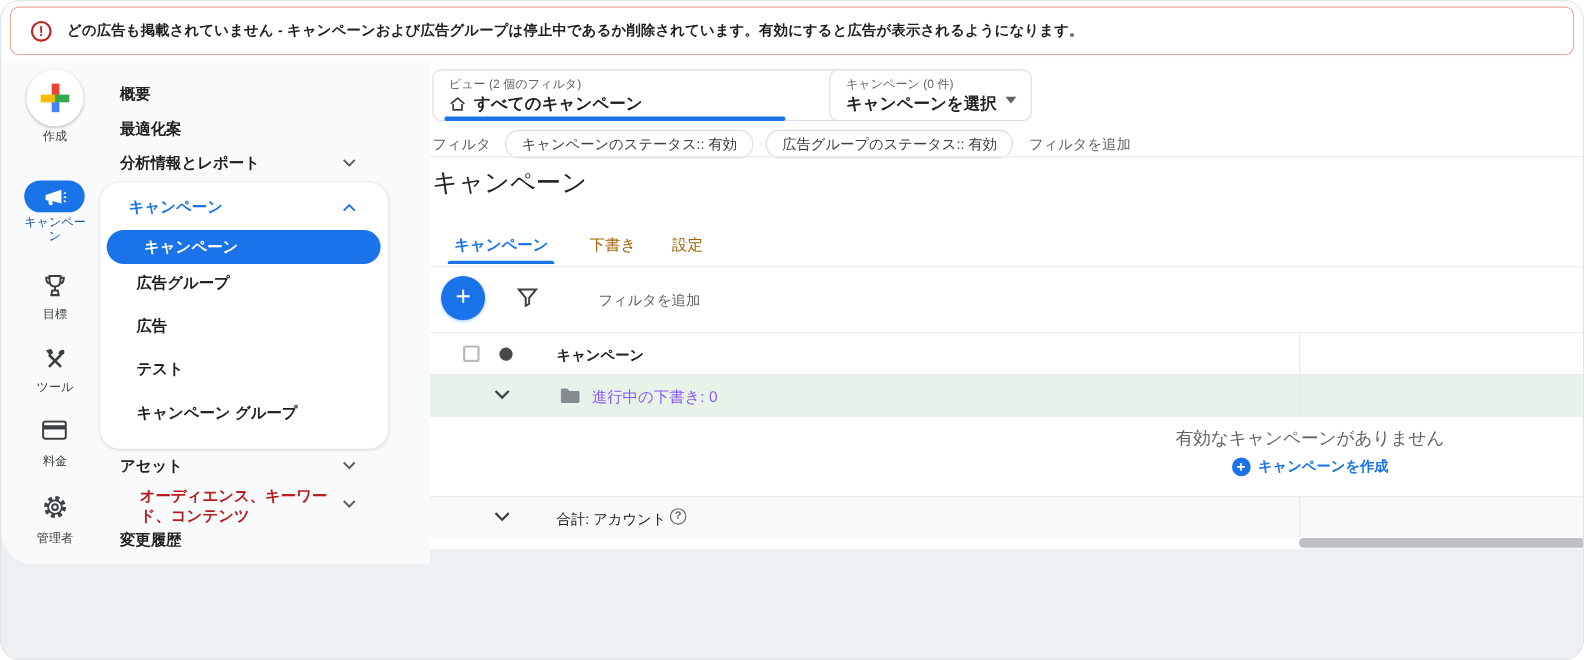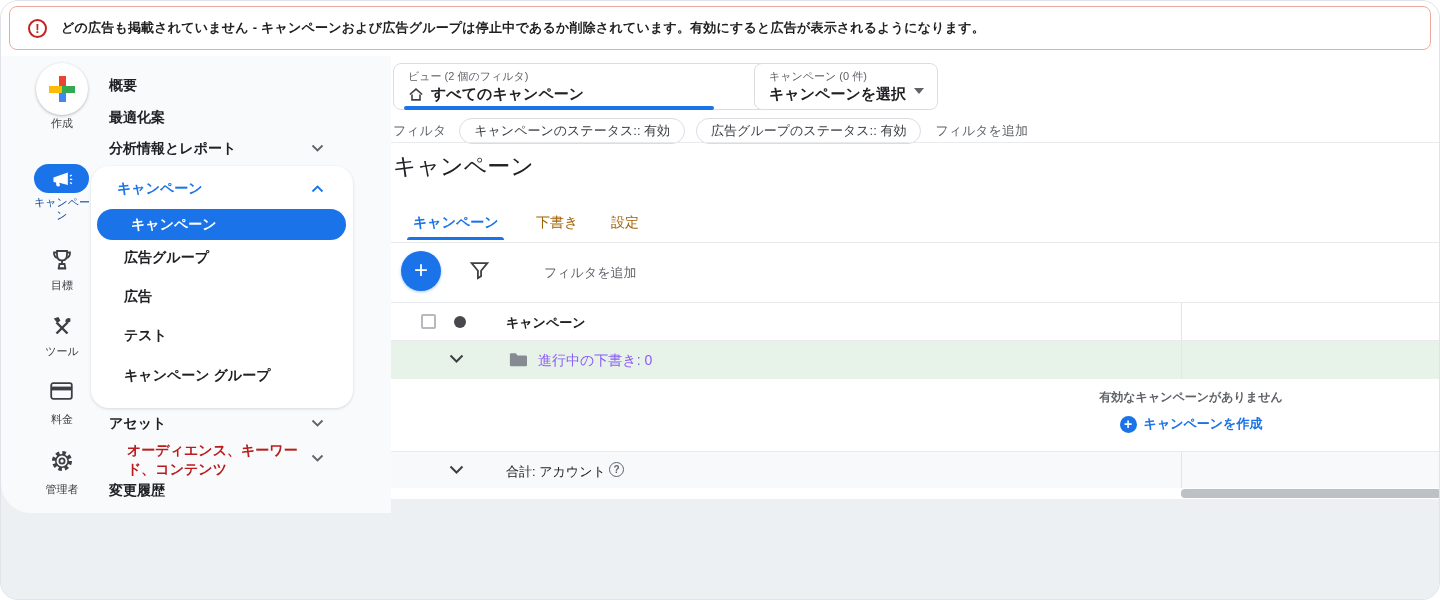--- a/index.html
+++ b/index.html
@@ -20,21 +20,21 @@
     position:absolute; left:8px; right:8px; top:5px; height:44px; background:#fff;
     border:1px solid #eba89f; border-radius:8px; display:flex; align-items:center; padding-left:18px;
   }
   .alert-icon {
     width:19px; height:19px; border:2px solid #c5221f; border-radius:50%;
     color:#c5221f; font-weight:bold; font-size:13px; line-height:15px; text-align:center; flex:none;
   }
   .alert-text { margin-left:14px; font-size:13px; font-weight:700; color:#1f1f1f; letter-spacing:.2px; }
 
   
-  .rail { position:absolute; left:16px; top:55px; width:90px; height:490px;font-family:Liberation Serif, serif; }
+  .rail { position:absolute; left:4px; top:55px; width:90px; height:490px;font-family:Liberation Serif, serif; }
   .rail-label { position:absolute; width:90px; text-align:center; font-size:11px; color:#3c4043; }
   .create-btn {
     position:absolute; left:19px; top:7px; width:52px; height:52px; background:#fff; border-radius:50%;
     box-shadow:0 1px 3px rgba(60,64,67,.35); cursor:pointer;
   }
   .gplus { position:absolute; left:13px; top:13px; width:26px; height:26px; }
   .gplus span { position:absolute; }
   .gplus .a1 { left:9.5px; top:0; width:7px; height:13px; background:#ea4335; }
   .gplus .a2 { left:9.5px; bottom:0; width:7px; height:13px; background:#4285f4; }
   .gplus .a3 { left:0; top:9.5px; width:13px; height:7px; background:#fbbc04; }
@@ -97,21 +97,21 @@
   .thead { position:absolute; left:0; top:247px; width:100%; height:38px; background:#fff; border-bottom:1px solid #e8eaed; }
   .checkbox { position:absolute; left:30px; top:11px; width:15px; height:15px; border:2px solid #b6babf; border-radius:2px; background:#fff; cursor:pointer; }
   .status-dot { position:absolute; left:63px; top:13px; width:12px; height:12px; border-radius:50%; background:#47494d; }
   .th-label { position:absolute; left:115px; top:11px; font-size:13px; font-weight:700; color:#202124; }
   .col-divider { position:absolute; left:790px; top:0; bottom:0; width:1px; background:#e3e6e9; }
   .row-draft { position:absolute; left:0; top:285px; width:100%; height:38px; background:#e7f2e9; }
   .row-chev { position:absolute; left:58px; top:13px; cursor:pointer; }
   .folder { position:absolute; left:118px; top:11px; }
   .row-label { position:absolute; left:147px; top:11px; font-size:14px; color:#8b5cf6; }
   .empty-wrap { position:absolute; left:650px; width:300px; text-align:center; }
-  .empty-msg { top:333px; font-size:12px; color:#5f6368;font-weight:bold; }
+  .empty-msg { top:333px; font-size:16px; color:#5f6368; }
   .empty-cta { top:359px; color:#1a73e8; font-size:13px; font-weight:600; cursor:pointer; display:flex; align-items:center; justify-content:center; gap:7px; }
   .cta-plus { width:17px; height:17px; border-radius:50%; background:#1a73e8; color:#fff; font-size:14px; font-weight:700; line-height:16px; text-align:center; }
   .row-total { position:absolute; left:0; top:395px; width:100%; height:38px; background:#f8f9fa; border-top:1px solid #e8eaed; border-bottom:1px solid #e8eaed; }
   .total-label { position:absolute; left:115px; top:11px; font-size:13px; color:#202124; }
   .help { position:absolute; left:218px; top:10px; width:15px; height:15px; border:1.4px solid #5f6368; border-radius:50%; color:#5f6368; font-size:10px; font-weight:700; text-align:center; line-height:13px; cursor:pointer; }
   .scroll-strip { position:absolute; left:0; top:432px; width:100%; height:11px; background:#fff; }
   .scroll-thumb { position:absolute; left:790px; right:0; top:1px; height:9px; background:#bdc1c6; border-radius:4px; cursor:pointer; }
   .gray-below { position:absolute; left:0; top:443px; right:0; bottom:0; background:#edf0f3; }
 </style>
 </head>

